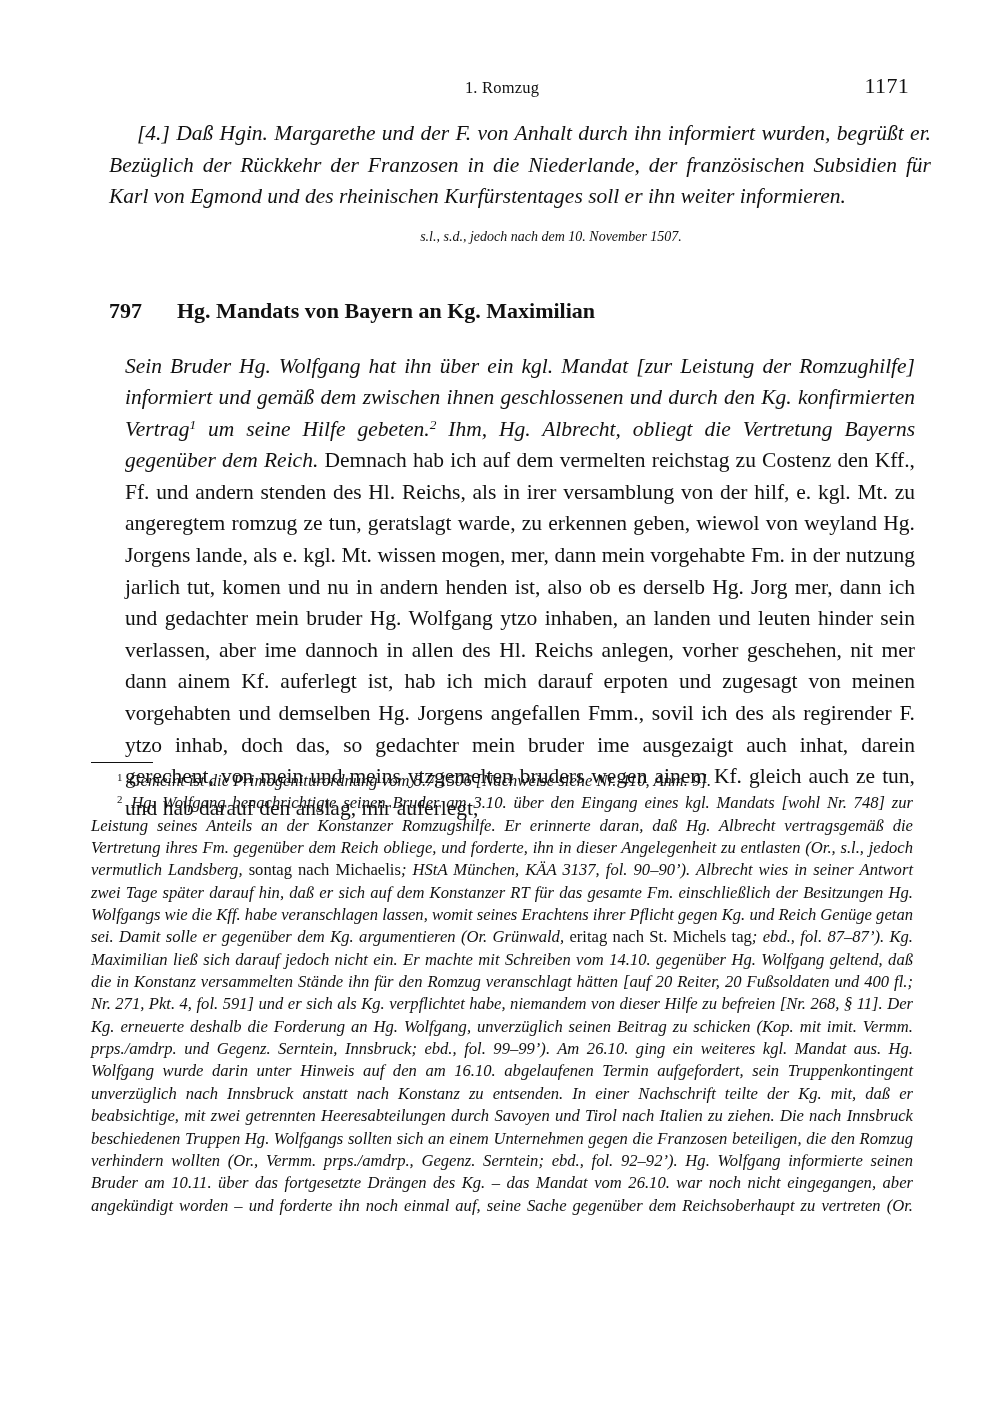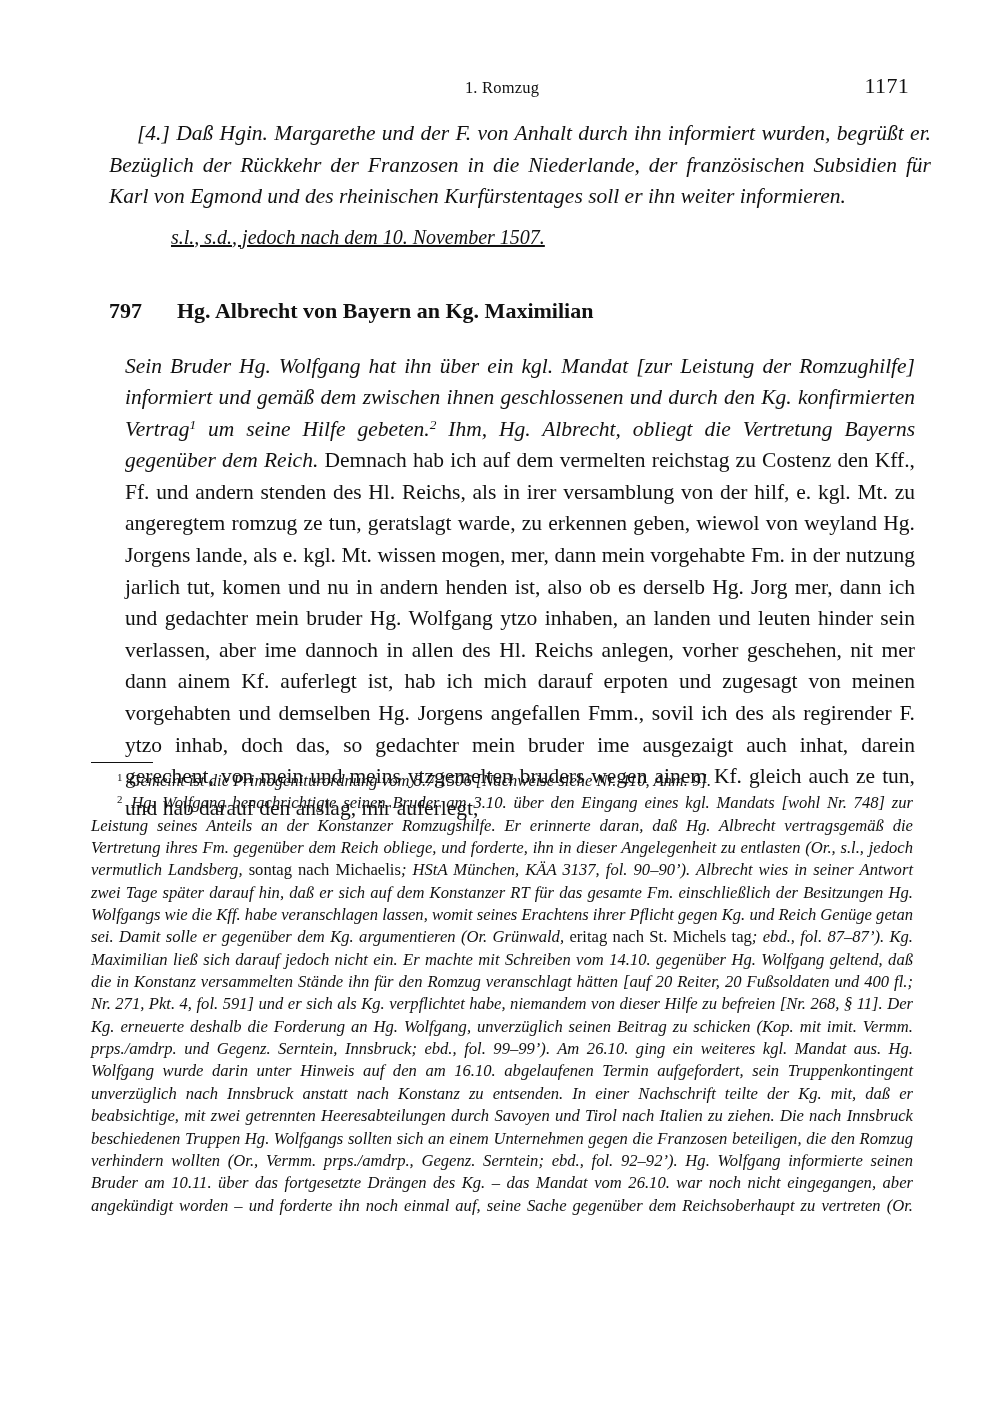--- a/index.html
+++ b/index.html
@@ -62,25 +62,24 @@
     line-height: 31.5px;
     text-align: justify;
     text-indent: 28px;
     margin: 0 0 6px 0;
     hyphens: none;
   }
 
   
   .source-block {
     font-style: italic;
-    font-size: 20px;
+    font-size: 14px;
     line-height: 28px;
     margin: 10px 0 0 62px;
-    text-align: left;
-    text-decoration: underline;
+    text-align: center;
   }
   .source-block .line { display: block; }
   .roman { font-style: normal; }
 
   
   .doc-heading {
     margin: 46px 0 26px 0;
     font-weight: bold;
     font-size: 22px;
     line-height: 28px;
@@ -155,21 +154,21 @@
   <div class="column">
 
     <p class="regest">[4.] Daß Hgin. Margarethe und der F. von Anhalt durch ihn informiert wurden, begrüßt er. Bezüglich der Rückkehr der Franzosen in die Niederlande, der französischen Subsidien für Karl von Egmond und des rheinischen Kurfürstentages soll er ihn weiter informieren.</p>
 
     <div class="source-block">
       <span class="line">s.l., s.d., jedoch nach dem 10. November 1507.</span>
     </div>
 
     <div class="doc-heading">
       <span class="num">797</span>
-      <span class="title">Hg. Albrecht von Bayern an Kg. Maximilian</span>
+      <span class="title">Hg. Mandats von Bayern an Kg. Maximilian</span>
     </div>
 
     <p class="maintext"><span class="it">Sein Bruder Hg. Wolfgang hat ihn über ein kgl. Mandat [zur Leistung der Romzughilfe] informiert und gemäß dem zwischen ihnen geschlossenen und durch den Kg. konfirmierten Vertrag</span><sup class="fn">1</sup><span class="it"> um seine Hilfe gebeten.</span><sup class="fn">2</sup><span class="it"> Ihm, Hg. Albrecht, obliegt die Vertretung Bayerns gegenüber dem Reich.</span><span> Demnach hab ich auf dem vermelten reichstag zu Costenz den Kff., Ff. und andern stenden des Hl. Reichs, als in irer versamblung von der hilf, e. kgl. Mt. zu angeregtem romzug ze tun, geratslagt warde, zu erkennen geben, wiewol von weyland Hg. Jorgens lande, als e. kgl. Mt. wissen mogen, mer, dann mein vorgehabte Fm. in der nutzung jarlich tut, komen und nu in andern henden ist, also ob es derselb Hg. Jorg mer, dann ich und gedachter mein bruder Hg. Wolfgang ytzo inhaben, an landen und leuten hinder sein verlassen, aber ime dannoch in allen des Hl. Reichs anlegen, vorher geschehen, nit mer dann ainem Kf. auferlegt ist, hab ich mich darauf erpoten und zugesagt von meinen vorgehabten und demselben Hg. Jorgens angefallen Fmm., sovil ich des als regirender F. ytzo inhab, doch das, so gedachter mein bruder ime ausgezaigt auch inhat, darein gerechent, von mein und meins ytzgemelten bruders wegen ainem Kf. gleich auch ze tun, und hab darauf den anslag, mir auferlegt,</span></p>
 
   </div>
 
   <div class="footnotes">
     <div class="fn-rule"></div>
     <div id="footnote-list">
         <p class="footnote"><sup class="fnmark">1</sup> <span>Gemeint ist die Primogeniturordnung vom 8.7.1506 [Nachweise siehe Nr. 410, Anm. 9].</span></p>

